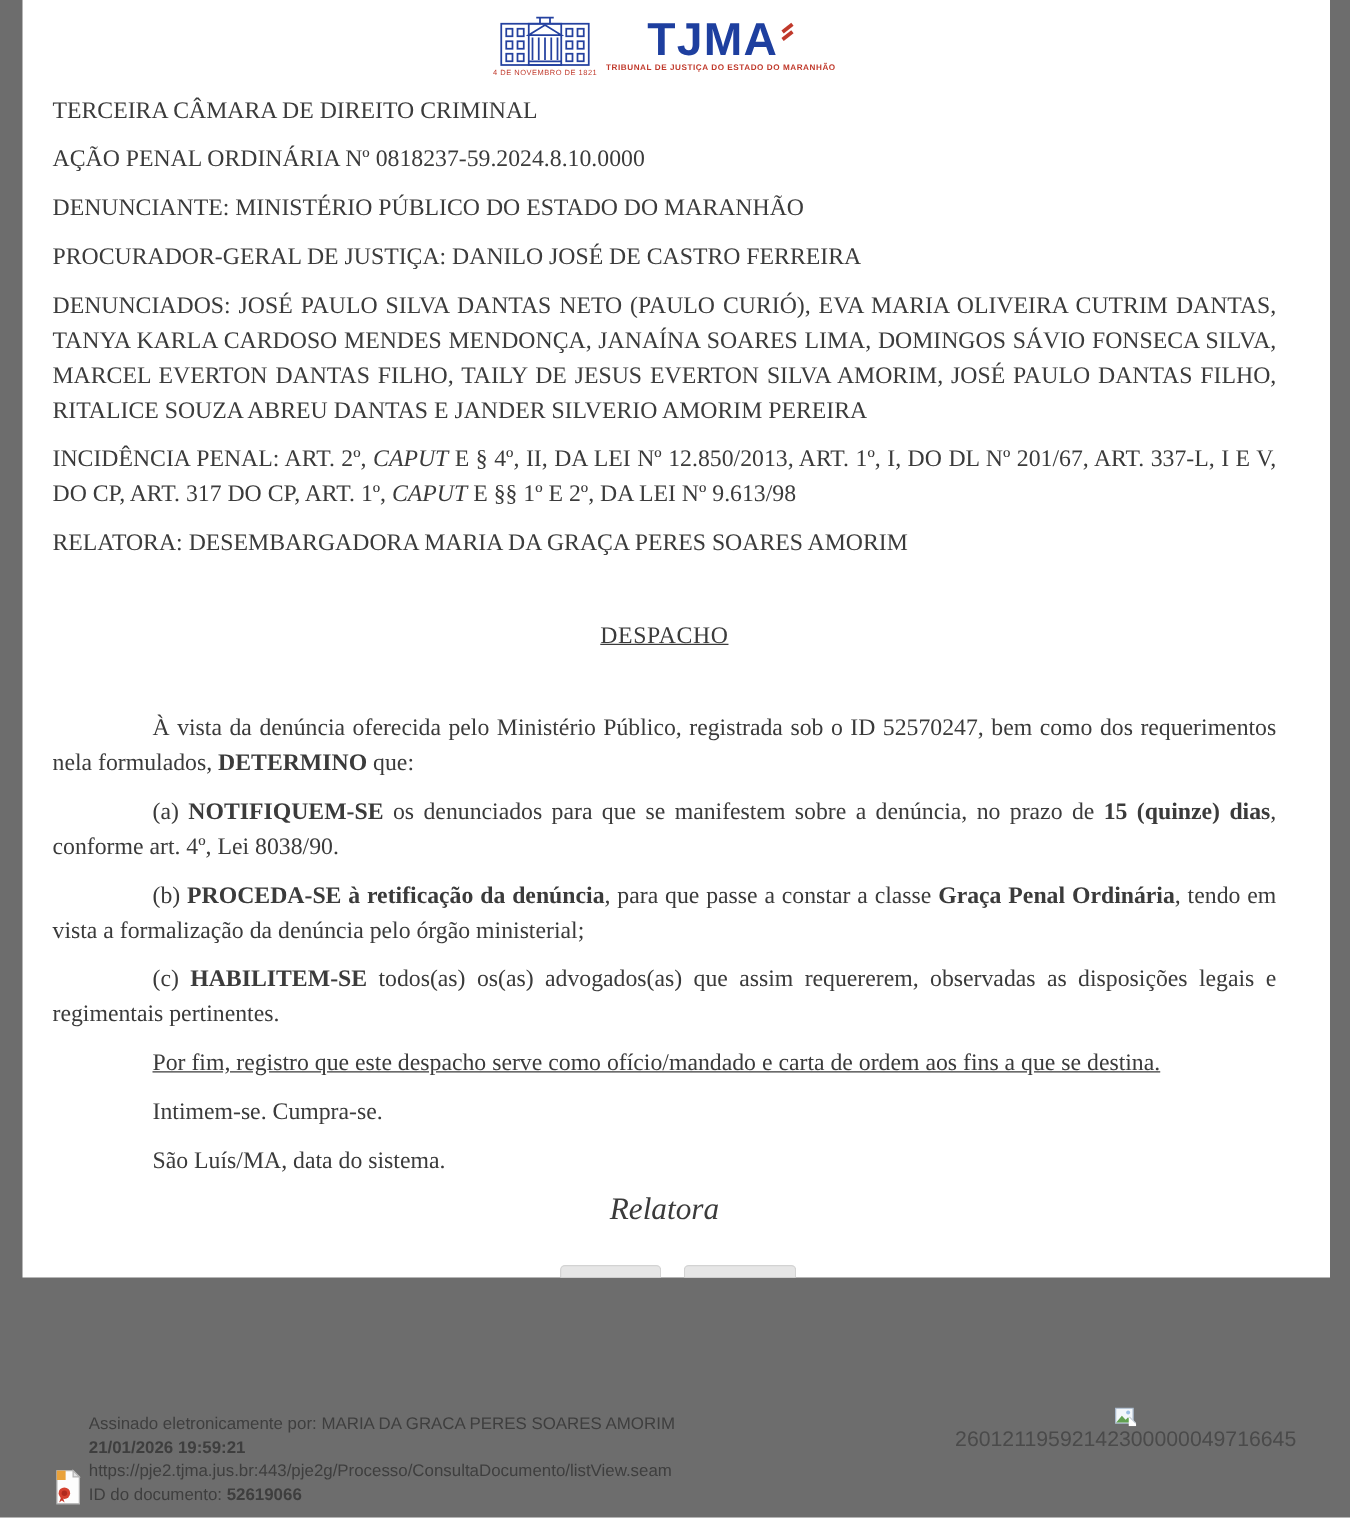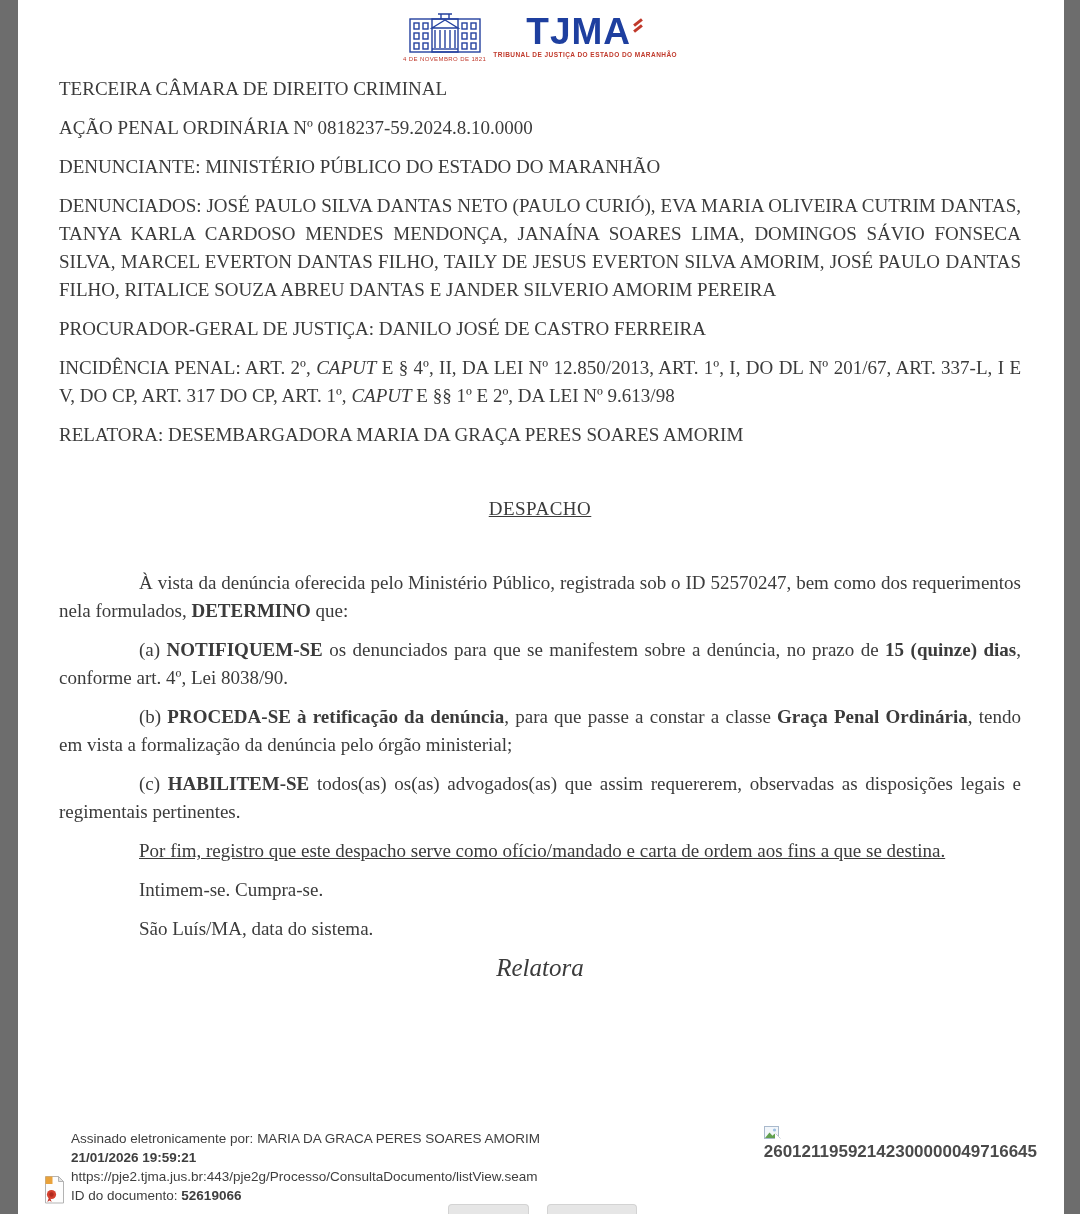--- a/index.html
+++ b/index.html
@@ -4,24 +4,24 @@
 <style>
   html,body{margin:0;padding:0;}
   body{
     background:#6d6d6d;
     font-family:"Liberation Serif", serif;
     width:1080px;height:1214px;overflow:hidden;
   }
   .page{
     position:relative;
     margin:0 16px 0 18px;
-    height:1214px;
+    height:1022px;
     background:#ffffff;
     box-sizing:border-box;
-    padding:8px 27px 0 25px;
+    padding:8px 27px 0 8px;
     color:#3b3b3b;
   }
   
   .logo{display:flex;justify-content:center;align-items:center;gap:7px;height:56px;}
   .logo-building{display:flex;flex-direction:column;align-items:center;}
   .logo-caption{font-family:"Liberation Sans",sans-serif;font-size:6px;color:var(--red,#c0392b);letter-spacing:.4px;margin-top:1px;white-space:nowrap;}
   .logo-right{display:flex;flex-direction:column;align-items:center;line-height:1;}
   .logo-acronym-row{display:flex;align-items:flex-start;}
   .logo-acronym{
     font-family:"Liberation Sans",sans-serif;font-weight:bold;
@@ -51,21 +51,21 @@
   
   .footer{
     position:absolute;left:25px;right:27px;top:1126px;
     display:flex;justify-content:space-between;align-items:flex-start;
     font-family:"Liberation Sans",sans-serif;font-size:13.5px;color:#3e3e3e;line-height:19px;
   }
   .f-left{display:flex;align-items:flex-end;gap:5px;}
   .f-lines{padding-top:3px;}
   .f2{font-weight:bold;}
   .f-id{font-weight:bold;}
-  .f-right{display:flex;flex-direction:column;align-items:flex-start;font-weight:bold;}
+  .f-right{display:flex;flex-direction:column;align-items:center;}
   .f-num{font-size:17px;color:#4a4a4a;margin-top:1px;}
   
   .btn-stub{
     position:absolute;bottom:0;height:9px;
     background:#e6e6e6;border:1px solid #d3d3d3;border-bottom:none;
     border-radius:4px 4px 0 0;
   }
   .btn-stub.b1{left:430px;width:79px;}
   .btn-stub.b2{left:529px;width:88px;}
 </style>
@@ -110,22 +110,22 @@
         <span class="logo-mark"></span>
       </div>
       <div class="logo-subtitle">TRIBUNAL DE JUSTIÇA DO ESTADO DO MARANHÃO</div>
     </div>
   </div>
 
   <div class="doc" id="doc-body">
       <p><span>TERCEIRA CÂMARA DE DIREITO CRIMINAL</span></p>
       <p><span>AÇÃO PENAL ORDINÁRIA Nº 0818237-59.2024.8.10.0000</span></p>
       <p><span>DENUNCIANTE: MINISTÉRIO PÚBLICO DO ESTADO DO MARANHÃO</span></p>
+      <p><span>PROCURADOR-GERAL DE JUSTIÇA: DANILO JOSÉ DE CASTRO FERREIRA</span></p>
       <p><span>DENUNCIADOS: JOSÉ PAULO SILVA DANTAS NETO (PAULO CURIÓ), EVA MARIA OLIVEIRA CUTRIM DANTAS, TANYA KARLA CARDOSO MENDES MENDONÇA, JANAÍNA SOARES LIMA, DOMINGOS SÁVIO FONSECA SILVA, MARCEL EVERTON DANTAS FILHO, TAILY DE JESUS EVERTON SILVA AMORIM, JOSÉ PAULO DANTAS FILHO, RITALICE SOUZA ABREU DANTAS E JANDER SILVERIO AMORIM PEREIRA</span></p>
-      <p><span>PROCURADOR-GERAL DE JUSTIÇA: DANILO JOSÉ DE CASTRO FERREIRA</span></p>
       <p><span>INCIDÊNCIA PENAL: ART. 2º, </span><span class="i">CAPUT</span><span> E § 4º, II, DA LEI Nº 12.850/2013, ART. 1º, I, DO DL Nº 201/67, ART. 337-L, I E V, DO CP, ART. 317 DO CP, ART. 1º, </span><span class="i">CAPUT</span><span> E §§ 1º E 2º, DA LEI Nº 9.613/98</span></p>
       <p><span>RELATORA: DESEMBARGADORA MARIA DA GRAÇA PERES SOARES AMORIM</span></p>
       <p class="head"><span class="u">DESPACHO</span></p>
       <p class="ind"><span>À vista da denúncia oferecida pelo Ministério Público, registrada sob o ID 52570247, bem como dos requerimentos nela formulados, </span><span class="b">DETERMINO</span><span> que:</span></p>
       <p class="ind"><span>(a) </span><span class="b">NOTIFIQUEM-SE</span><span> os denunciados para que se manifestem sobre a denúncia, no prazo de </span><span class="b">15 (quinze) dias</span><span>, conforme art. 4º, Lei 8038/90.</span></p>
       <p class="ind"><span>(b) </span><span class="b">PROCEDA-SE à retificação da denúncia</span><span>, para que passe a constar a classe </span><span class="b">Graça Penal Ordinária</span><span>, tendo em vista a formalização da denúncia pelo órgão ministerial;</span></p>
       <p class="ind"><span>(c) </span><span class="b">HABILITEM-SE</span><span> todos(as) os(as) advogados(as) que assim requererem, observadas as disposições legais e regimentais pertinentes.</span></p>
       <p class="ind"><span class="u">Por fim, registro que este despacho serve como ofício/mandado e carta de ordem aos fins a que se destina.</span></p>
       <p class="ind"><span>Intimem-se. Cumpra-se.</span></p>
       <p class="ind"><span>São Luís/MA, data do sistema.</span></p>

